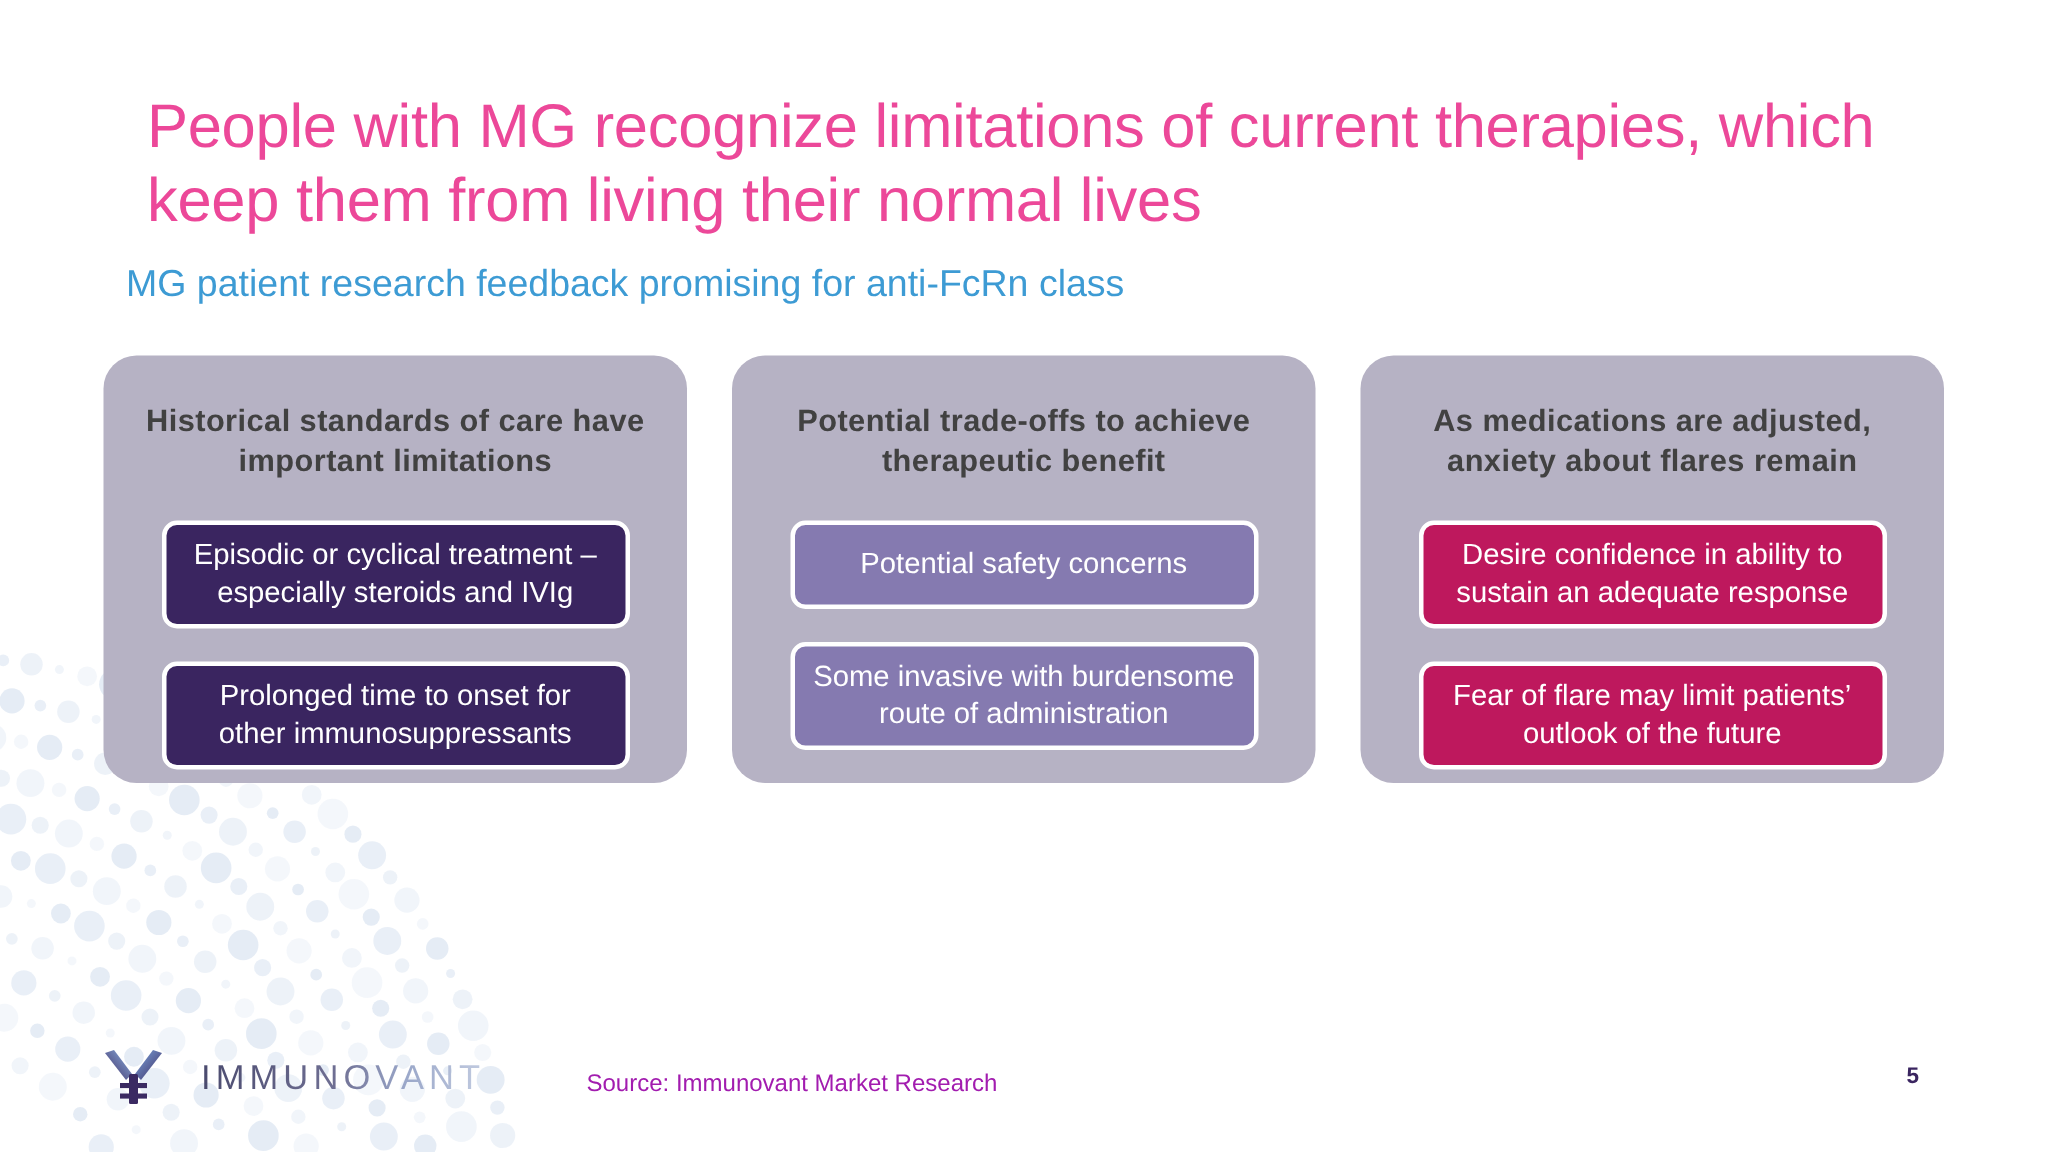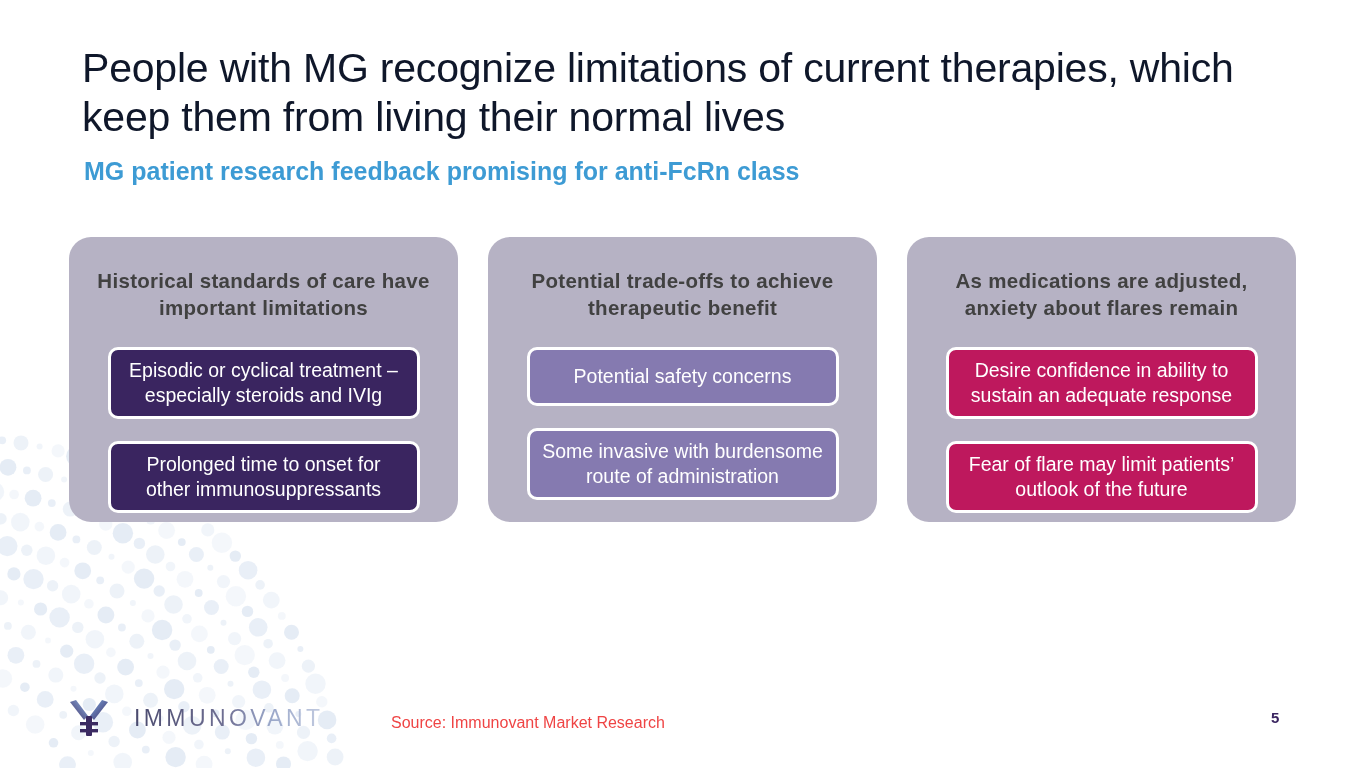--- a/index.html
+++ b/index.html
@@ -31,29 +31,29 @@
     position: absolute;
     left: 82px;
     top: 44px;
     width: 1200px;
     z-index: 3;
   }
   #slide-title {
     font-size: 41px;
     line-height: 49px;
     font-weight: 400;
-    color: #0f172a;
+    color: #ec4899;
     letter-spacing: -0.2px;
-    margin: 0;
+    margin: 16px;
   }
   #slide-subtitle {
     margin: 14px 0 0 2px;
     font-size: 25px;
     line-height: 30px;
-    font-weight: bold;
+    font-weight: normal;
     color: #3d9bd4;
   }
 
   
   #columns {
     position: absolute;
     left: 69px;
     top: 237px;
     width: 1227px;
     height: 406px;
@@ -132,21 +132,21 @@
     background: linear-gradient(90deg, #4a4a6e 0%, #6f6f93 48%, #9aa7c9 72%, #c2cbe0 100%);
     -webkit-background-clip: text;
     background-clip: text;
     -webkit-text-fill-color: transparent;
   }
   #source-note {
     position: absolute;
     left: 391px;
     top: 26px;
     font-size: 16px;
-    color: #ef4444;
+    color: #a21caf;
   }
   #page-number {
     position: absolute;
     left: 1271px;
     top: 21px;
     font-size: 15px;
     font-weight: bold;
     color: #3a2560;
   }
 </style>

